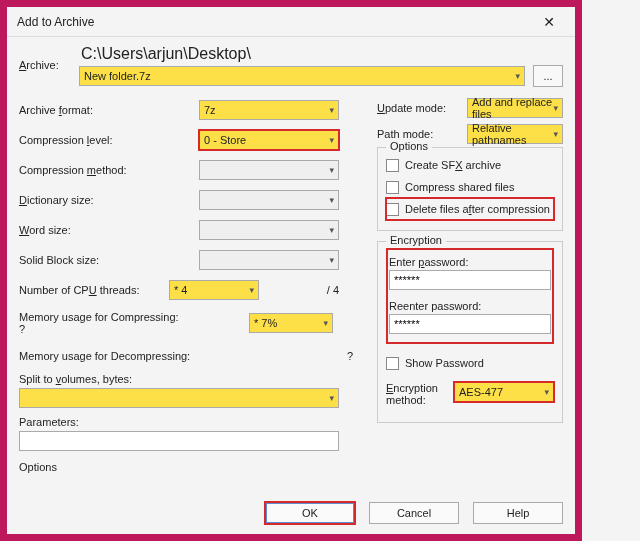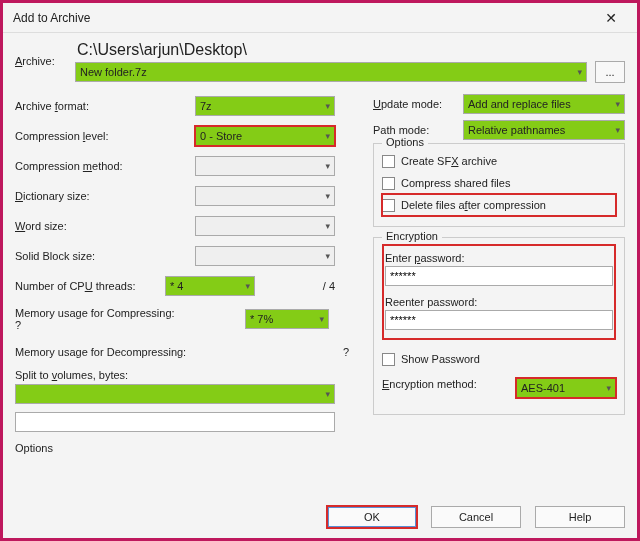--- a/index.html
+++ b/index.html
@@ -1,17 +1,17 @@
 <!DOCTYPE html>
 <html><head>
 <meta charset="utf-8">
 <style>
 * { box-sizing: border-box; }
 body { margin: 0; font-family: "Segoe UI", Arial, sans-serif; font-size: 11px; color: #222; background: #f4f4f4; width: 640px; height: 541px; overflow: hidden; }
-.window { width: 640px; height: 541px; background: #f4f4f4; border: 3px solid #be185d; position: relative; }
+.window { width: 582px; height: 541px; background: #f4f4f4; border: 7px solid #be185d; position: relative; }
 .titlebar { height: 30px; display: flex; align-items: center; padding: 0 8px 0 10px; border-bottom: 1px solid #ddd; }
 .titlebar .title { flex: 1; font-size: 12px; }
 .titlebar .close { width: 36px; height: 28px; display: flex; align-items: center; justify-content: center; font-size: 14px; cursor: pointer; }
 .content { padding: 6px 12px 0 12px; }
 .archive-row { display: flex; align-items: flex-start; margin-bottom: 8px; }
 .archive-label { width: 60px; padding-top: 16px; }
 .archive-main { flex: 1; }
 .archive-path { font-size: 16px; padding: 2px 0 2px 2px; }
 .archive-input-row { display: flex; gap: 8px; align-items: center; }
 .browse-btn { width: 30px; height: 22px; border: 1px solid #aaa; background: #f8f8f8; cursor: pointer; display:flex; align-items:center; justify-content:center; }
@@ -20,21 +20,21 @@
 .col-right { flex: 1; }
 .row { display: flex; align-items: center; height: 30px; }
 .row .lbl { width: 180px; }
 .row .ctl { width: 140px; }
 .row .extra { width: 24px; text-align: right; padding-left: 6px; }
 .row2 .lbl { width: 280px; }
 .row2 .ctl { width: 60px; text-align: right; padding-right:6px; }
 .split-block { margin-top: 2px; margin-bottom: 8px; }
 .params-block { margin-top: 8px; }
 input[type=text], input[type=password], select, .cmb { height: 20px; border: 1px solid #aaa; background: #fff; font-size: 11px; padding: 1px 4px; width: 100%; font-family: inherit; }
-.cmb { display:flex; align-items:center; justify-content:space-between; background:#84cc16; }
+.cmb { display:flex; align-items:center; justify-content:space-between; background:#fde047; }
 .cmb .arrow { font-size:9px; color:#555; }
 .readonly { background: #efefef !important; }
 .fieldset { border: 1px solid #ccc; padding: 6px 8px 10px; margin-bottom: 10px; position: relative; }
 .fieldset .legend { position: absolute; top: -8px; left: 8px; background: #f4f4f4; padding: 0 4px; font-size: 11px; }
 .chk-row { display: flex; align-items: center; height: 22px; gap: 6px; }
 .chkbox { width: 13px; height: 13px; border: 1px solid #888; background: #fff; flex-shrink:0; }
 .enc-label { margin: 4px 0 2px; }
 .enc-input { width: 100%; margin-bottom: 6px; }
 .rrow { display: flex; align-items: center; height: 26px; }
 .rrow .rlbl { width: 90px; }
@@ -156,20 +156,21 @@
           <div class="ctl">?</div>
         </div>
         <div class="split-block">
           <div style="margin-bottom:3px"><span>Split to <span class="under">v</span>olumes, bytes:</span></div>
           <div class="cmb" style="width:320px">
               <span></span>
               <span class="arrow">▾</span>
             </div>
         </div>
         <div class="params-block">
+          <div style="margin-bottom:3px">Parameters:</div>
           <input type="text" style="width: 320px;" value="">
         </div>
         <div class="options-row">
           <div class="options-btn">Options</div>
         </div>
       </div>
 
       <div class="col-right">
         <div class="rrow">
           <div class="rlbl"><span><span class="under">U</span>pdate mode:</span></div>
@@ -215,21 +216,21 @@
             <input class="enc-input" type="text" value="******" style="">
           </div>
           <div class="chk-row" style="margin-top:8px">
             <div class="chkbox"></div>
             <span>Show Password</span>
           </div>
           <div class="enc-method-row">
             <div class="rlbl"><span><span class="under">E</span>ncryption method:</span></div>
             <div class="mctl">
                 <div class="cmb hl-red">
-                  <span>AES-401</span>
+                  <span>AES-477</span>
                   <span class="arrow">▾</span>
                 </div>
               </div>
           </div>
         </div>
       </div>
     </div>
   </div>
 
   <div class="footer">

